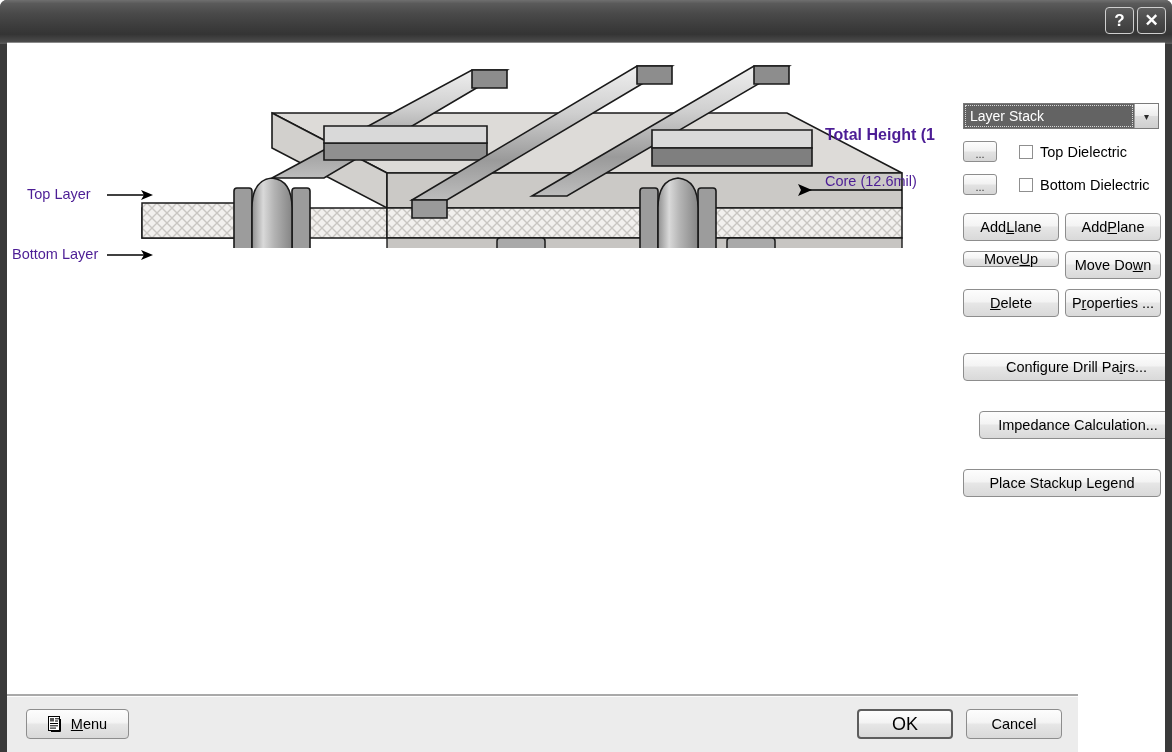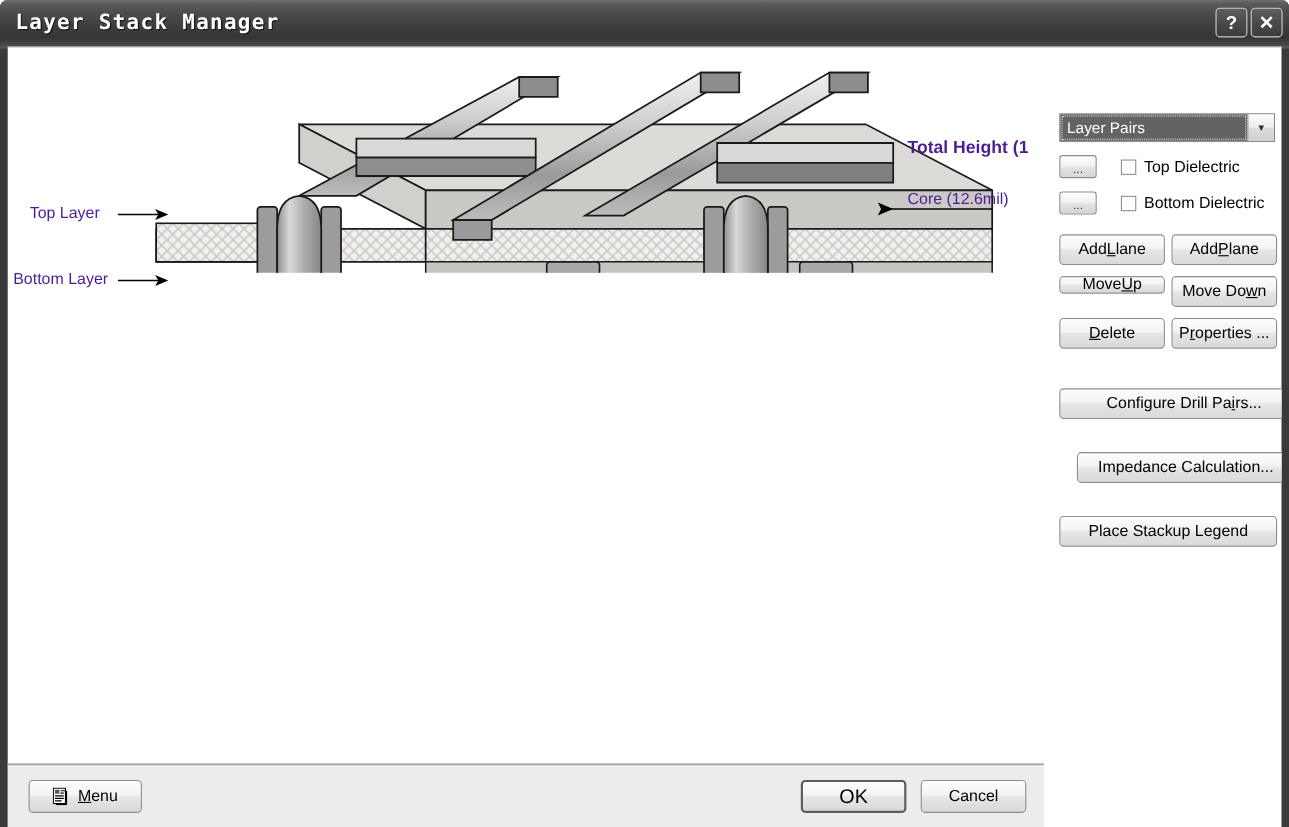--- a/index.html
+++ b/index.html
@@ -204,21 +204,21 @@
     cursor: default;
     white-space: nowrap;
   }
   .btn u { text-decoration: underline; }
 
   
   .bottombar {
     position: absolute;
     left: 0;
     bottom: 0;
-    width: 942px;
+    width: 1071px;
     height: 58px;
     box-sizing: border-box;
     background: #ececec;
     border-top: 2px solid #a9a9a9;
   }
   .bottombar::before {
     content: "";
     position: absolute;
     left: 0; top: 0;
     width: 100%;
@@ -280,21 +280,20 @@
     font-size: 14.5px;
     cursor: default;
   }
 </style>
 </head>
 <body>
 
 <div class="window">
 
   <div class="titlebar">
-    <div class="titlebar-text">Layer Stack Manager</div>
     <div class="title-btns">
       <div class="title-btn">?</div>
       <div class="title-btn">✕</div>
     </div>
   </div>
 
   <div class="client">
 
     <div class="illustration">
       <svg width="850" height="200" viewBox="0 0 850 200" xmlns="http://www.w3.org/2000/svg">
@@ -391,21 +390,21 @@
         <path d="M46,7 L34,2 L37,7 L34,12 Z" fill="#000"></path>
       </svg>
 
       <div class="illus-label illus-label-bold" style="left:713px; top:78px;">Total Height (1</div>
       <div class="illus-label" style="left:713px; top:125px;">Core (12.6mil)</div>
     </div>
 
     <div class="panel">
 
       <div class="combo">
-        <div class="combo-field">Layer Pairs</div>
+        <div class="combo-field">Layer Stack</div>
         <div class="combo-arrow">▾</div>
       </div>
 
       <div class="cb-row" style="top:86px;">
         <div class="dots-btn">...</div>
         <div class="checkbox"></div>
         <div class="cb-label">Top Dielectric</div>
       </div>
 
       <div class="cb-row" style="top:119px;">

